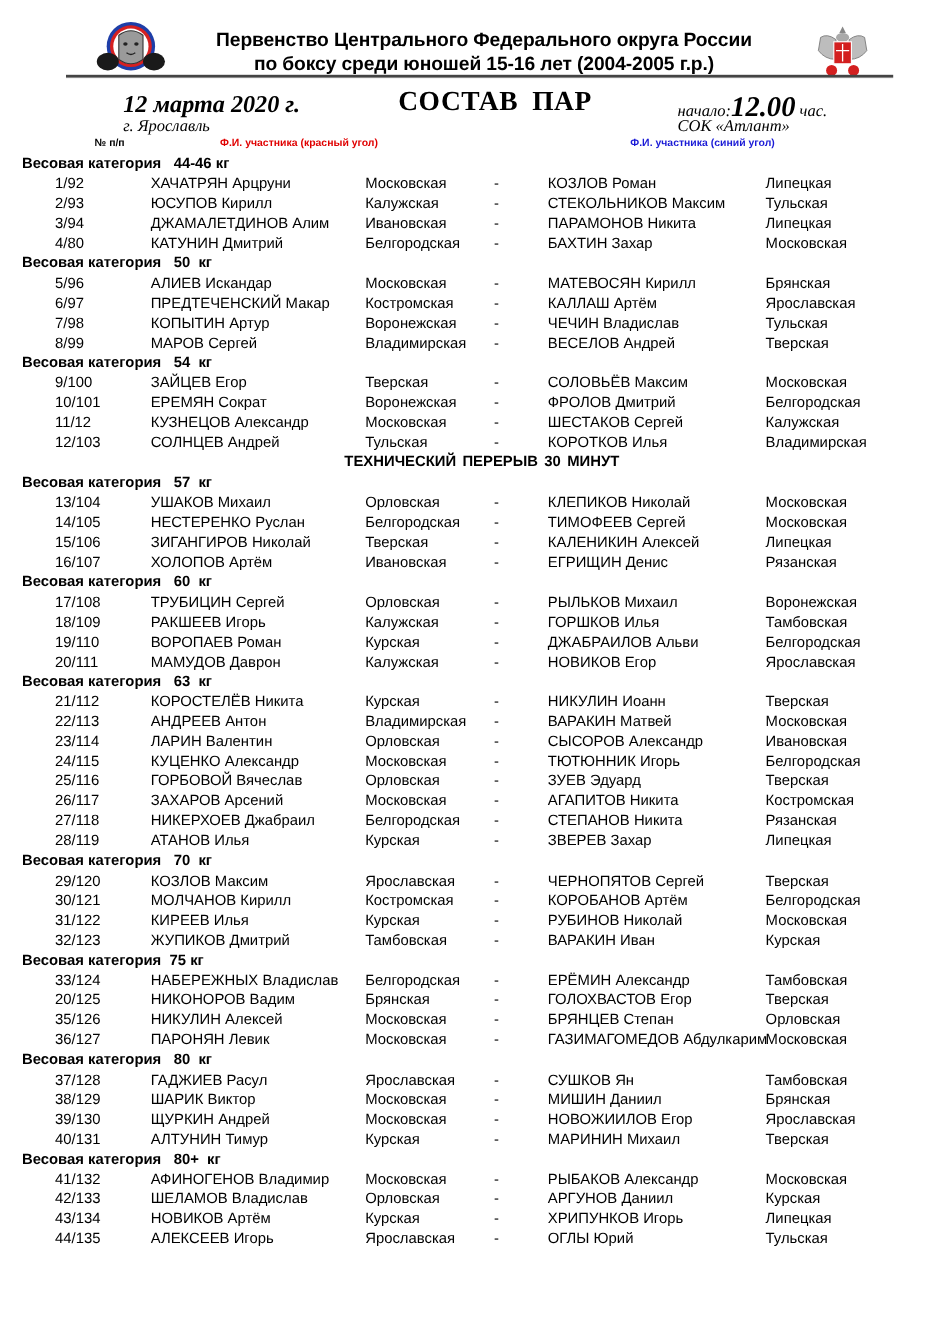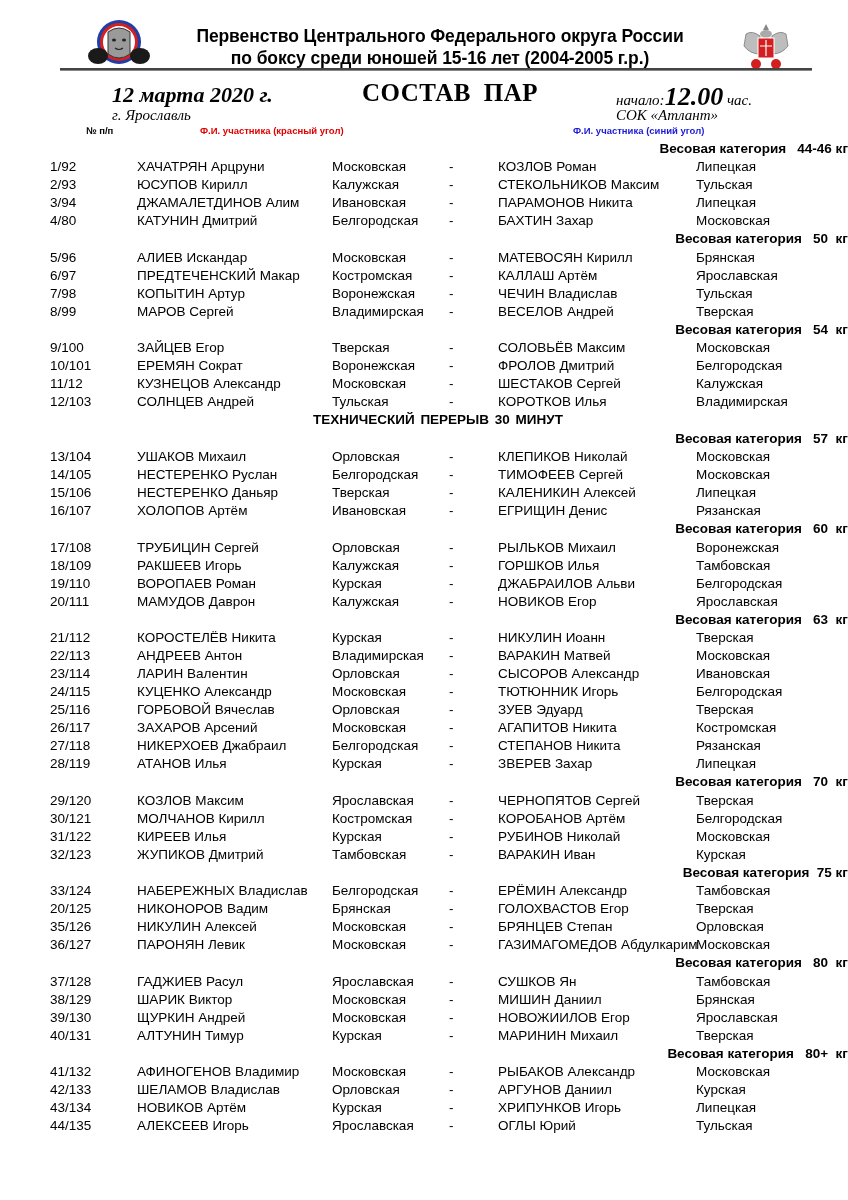--- a/index.html
+++ b/index.html
@@ -19,21 +19,21 @@
   .start .t { font-weight: bold; font-size: 26px; text-align: center; }
   .city { position: absolute; left: 112px; top: 107px; font-family: "Liberation Serif", serif; font-style: italic; font-size: 15px; }
   .venue { position: absolute; left: 616px; top: 107px; font-family: "Liberation Serif", serif; font-style: italic; font-size: 15px; }
 
   .col-hdr { position: absolute; top: 125px; font-size: 9.5px; font-weight: bold; font-family: "Liberation Sans", sans-serif; }
   .col-hdr.num { left: 86px; }
   .col-hdr.red { left: 200px; color: #e00000; }
   .col-hdr.blue { left: 573px; color: #1a1ad6; }
 
   #rows { position: absolute; left: 0; top: 140px; width: 848px; }
-  .cat { height: 18.3px; line-height: 18.3px; text-align: right; font-weight: bold; font-size: 13.5px; padding-left: 44px; white-space: pre; }
+  .cat { height: 18.3px; line-height: 18.3px; text-align: left; font-weight: bold; font-size: 13.5px; padding-left: 20px; white-space: pre; }
   .brk { height: 18.3px; line-height: 18.3px; text-align: center; font-weight: bold; font-size: 13.5px; padding-left: 28px; word-spacing: 2px; }
   .row { position: relative; height: 18.05px; line-height: 18px; font-size: 13.5px; white-space: nowrap; }
   .row span { position: absolute; top: 0; }
   .row .n { left: 50px; width: 64px; text-align: left; }
   .row .rn { left: 137px; }
   .row .rr { left: 332px; }
   .row .d { left: 449px; }
   .row .bn { left: 498px; }
   .row .br { left: 696px; }
 </style>
@@ -195,21 +195,21 @@
     <div class="row">
       <span class="n">14/105</span>
       <span class="rn">НЕСТЕРЕНКО Руслан</span>
       <span class="rr">Белгородская</span>
       <span class="d">-</span>
       <span class="bn">ТИМОФЕЕВ Сергей</span>
       <span class="br">Московская</span>
     </div>
     <div class="row">
       <span class="n">15/106</span>
-      <span class="rn">НЕСТЕРЕНКО Даньяр</span>
+      <span class="rn">ЗИГАНГИРОВ Николай</span>
       <span class="rr">Тверская</span>
       <span class="d">-</span>
       <span class="bn">КАЛЕНИКИН Алексей</span>
       <span class="br">Липецкая</span>
     </div>
     <div class="row">
       <span class="n">16/107</span>
       <span class="rn">ХОЛОПОВ Артём</span>
       <span class="rr">Ивановская</span>
       <span class="d">-</span>

